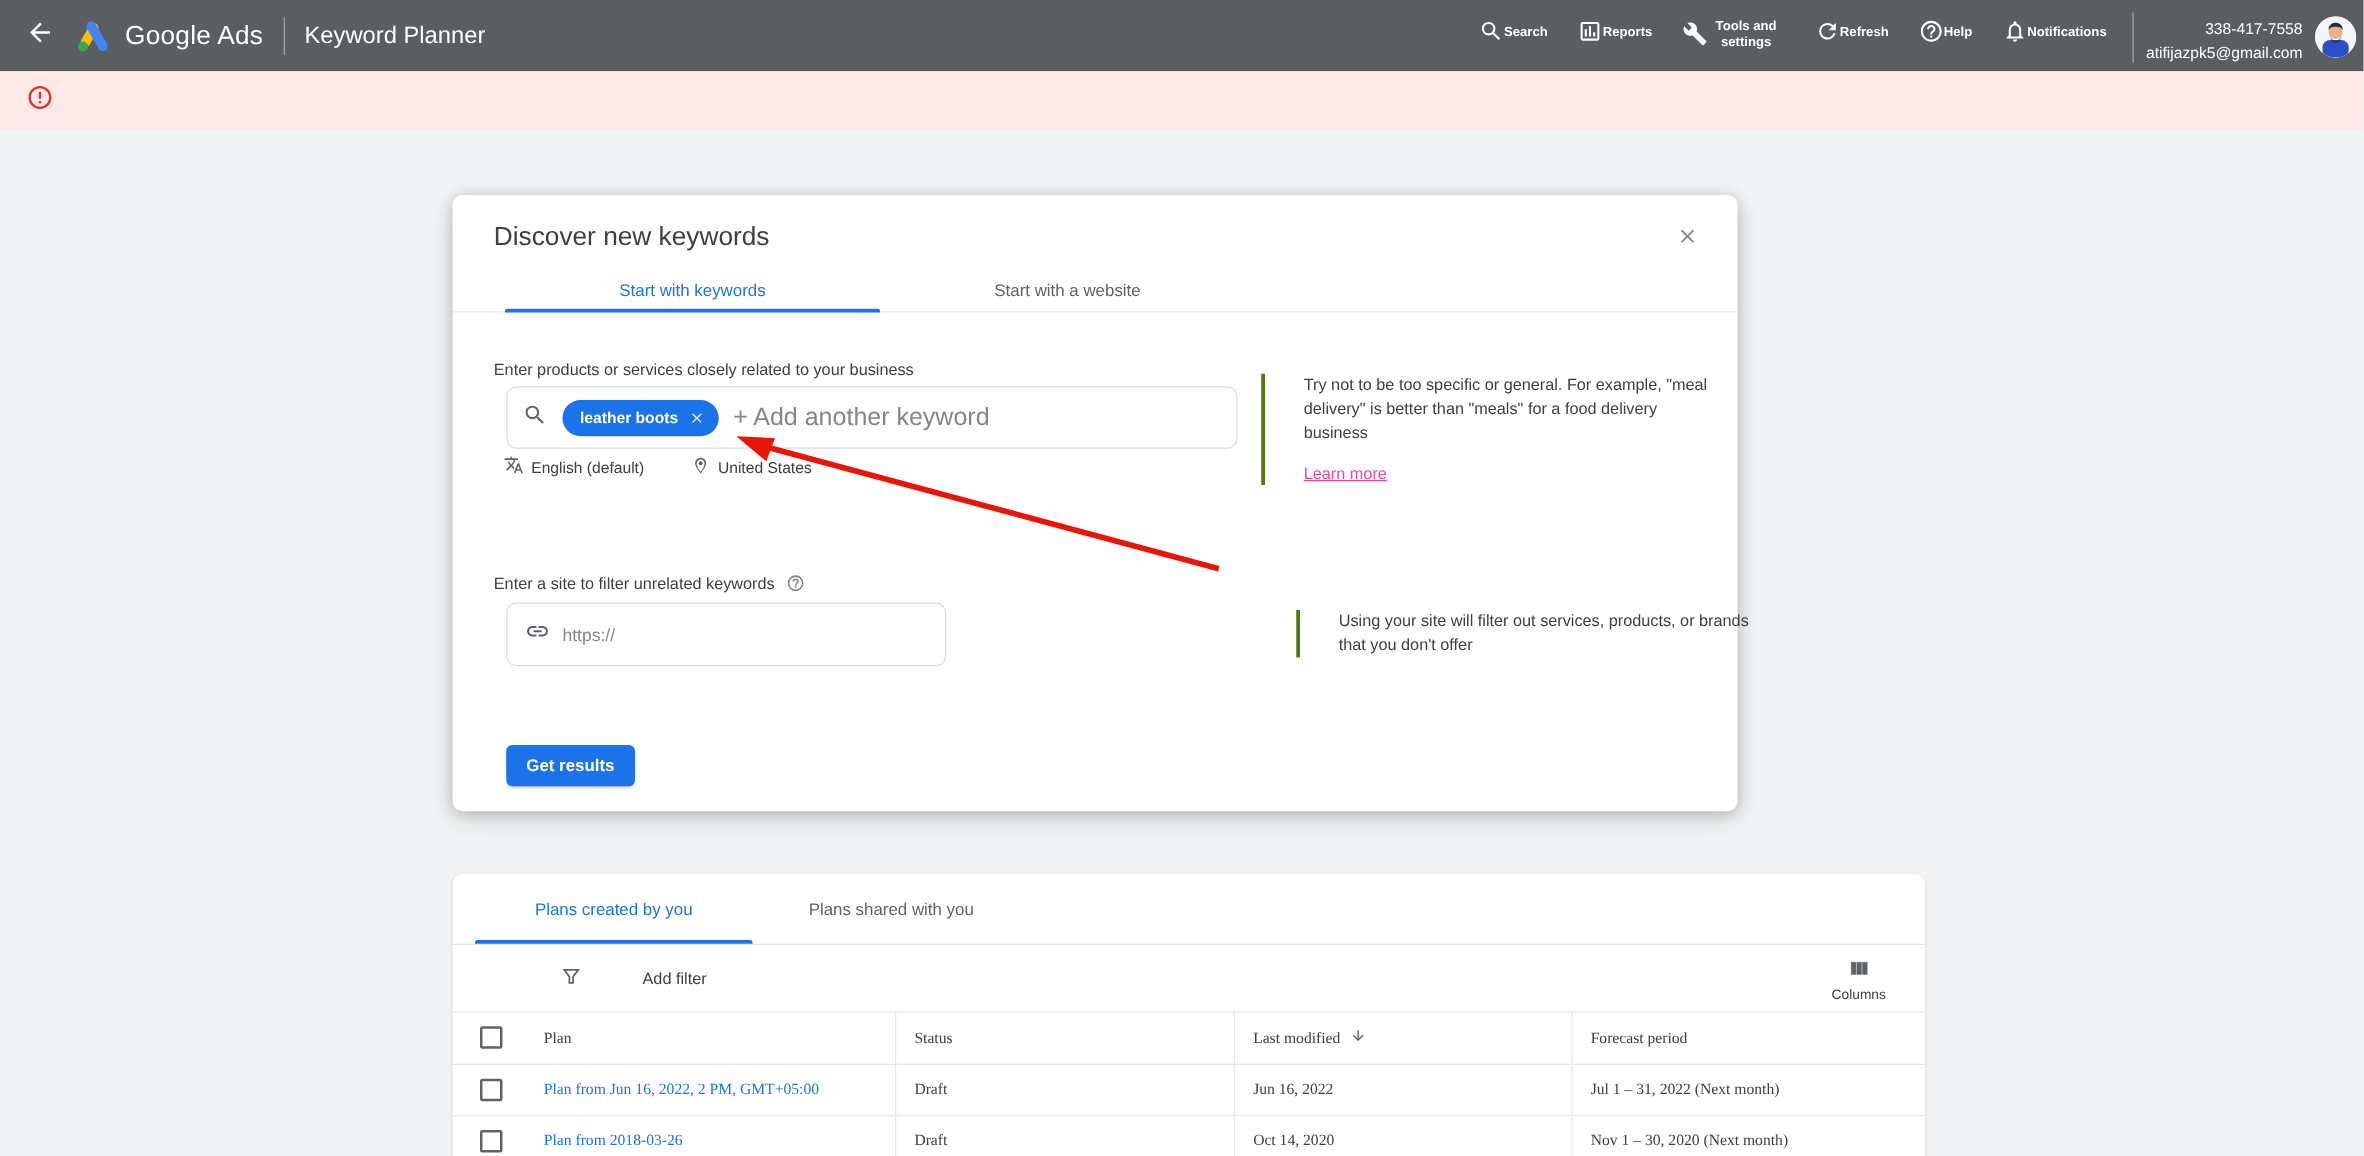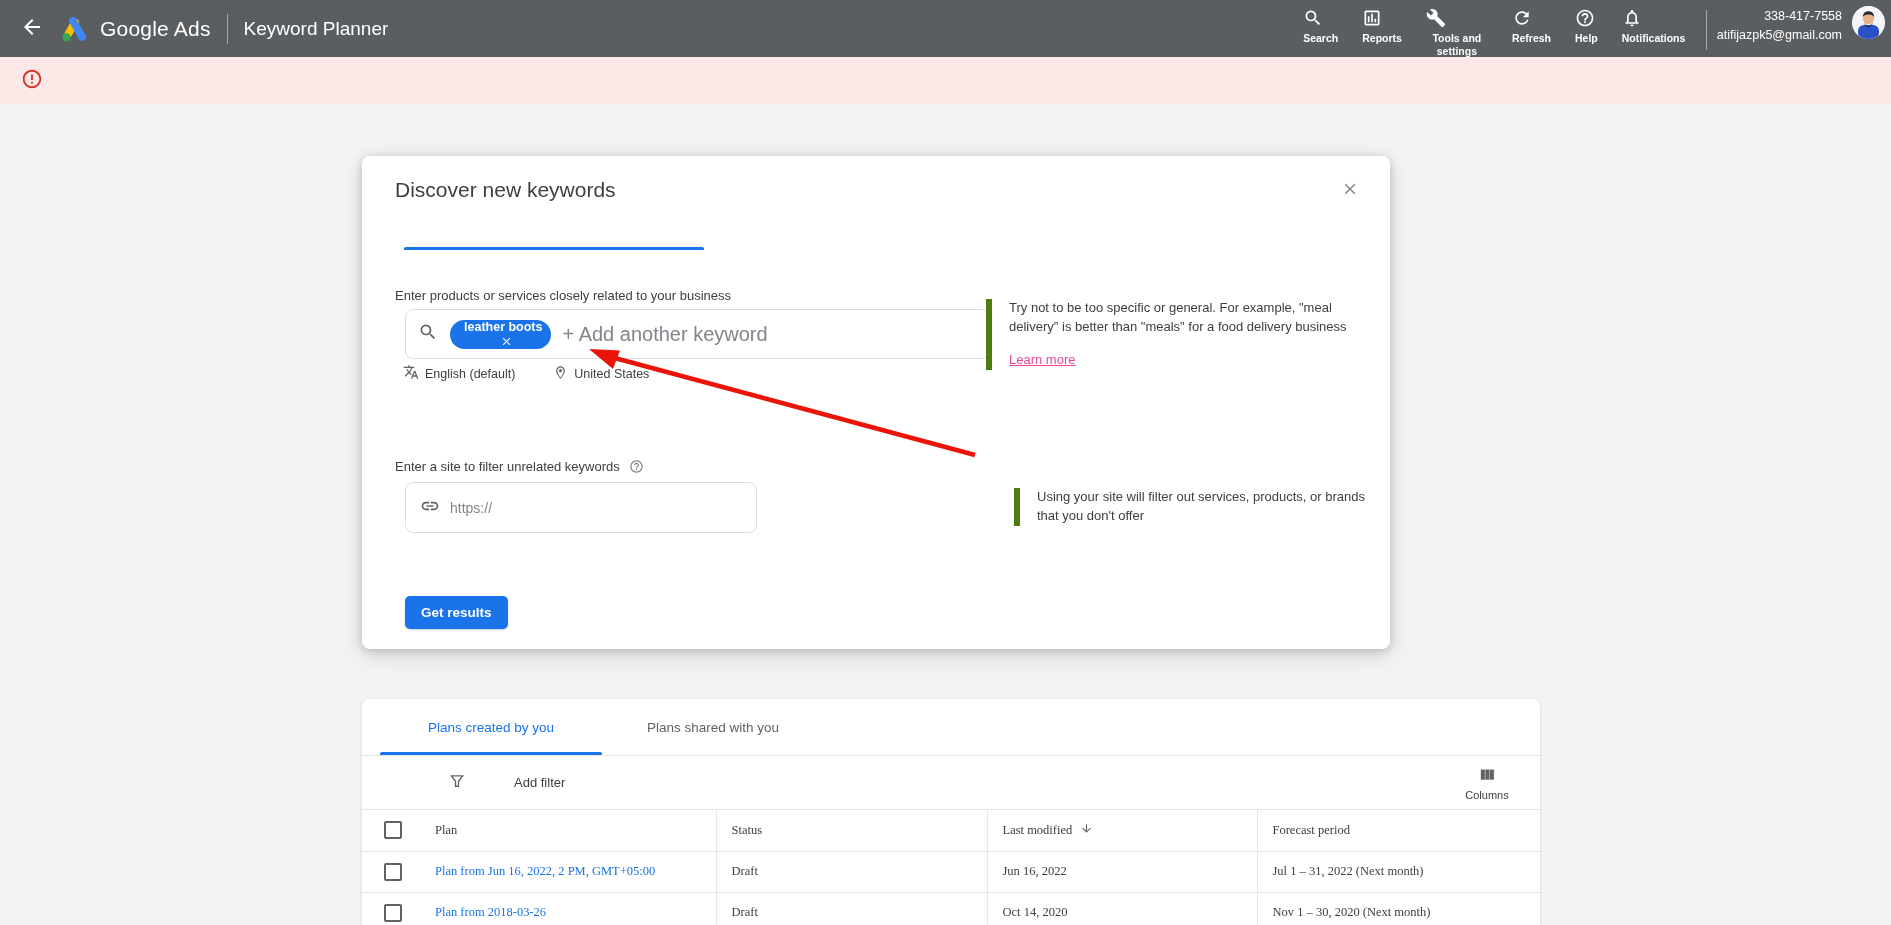--- a/index.html
+++ b/index.html
@@ -9,21 +9,21 @@
   
   .topnav { position:absolute; top:0; left:0; width:100%; height:57px; background:#5b5e61;
             display:flex; align-items:center; color:#fff; }
   .nav-left { display:flex; align-items:center; padding-left:12px; }
   .back-btn { width:40px; height:40px; display:flex; align-items:center; justify-content:center; cursor:pointer; }
   .logo { margin:0 10px 0 8px; display:flex; align-items:center; }
   .brand { font-size:21px; letter-spacing:.2px; font-weight:400; }
   .nav-divider { width:1px; height:30px; background:rgba(255,255,255,.45); margin:0 16px; }
   .product { font-size:19px; font-weight:400; color:#fff; }
   .nav-right { margin-left:auto; display:flex; align-items:flex-start; padding-top:7px; }
-  .nav-item { display:flex; flex-direction:column; align-items:flex-start; padding:0 12px; cursor:pointer; }
+  .nav-item { display:flex; flex-direction:row; align-items:center; padding:0 12px; cursor:pointer; }
   .nav-item .nicon { height:24px; display:flex; align-items:center; }
   .nav-item .nlabel { font-size:10.5px; font-weight:700; margin-top:2px; text-align:center; max-width:62px; line-height:1.2; }
   .nav-vdiv { width:1px; height:40px; background:rgba(255,255,255,.45); margin:0 10px; align-self:center; margin-top:-4px;}
   .contact { text-align:right; font-size:12.5px; line-height:1.45; margin-top:1px; }
   .avatar { width:33px; height:33px; border-radius:50%; overflow:hidden; margin:0 6px 0 10px; background:#e8eaf6; flex:none; }
 
   
   .alertbar { position:absolute; top:57px; left:0; width:100%; height:47px; background:#fce8e6;
               display:flex; align-items:center; padding-left:21px; }
 
@@ -37,35 +37,35 @@
   .mtab { position:absolute; top:0; height:33px; display:flex; align-items:center; justify-content:center;
           font-size:13.5px; font-weight:500; cursor:pointer; }
   .mtab.t1 { left:42px; width:300px; color:#1a73e8; }
   .mtab.t2 { left:342px; width:300px; color:#5f6368; }
   .mtab-underline { position:absolute; left:42px; top:91px; width:300px; height:3px; background:#1a73e8; border-radius:2px 2px 0 0; }
 
   .field-label { position:absolute; font-size:13px; color:#3c4043; }
   .kw-box { position:absolute; left:43px; top:153px; width:585px; height:50px; border:1px solid #dadce0;
             border-radius:8px; display:flex; align-items:center; padding:0 12px; background:#fff; }
   .kw-box .chip { display:flex; align-items:center; background:#1a73e8; color:#fff; border-radius:16px;
-                  height:29px; padding:0 8px 0 14px; margin-left:12px; font-size:12.5px; font-weight:700;flex-direction:column; }
+                  height:29px; padding:0 8px 0 14px; margin-left:12px; font-size:12.5px; font-weight:700; }
   .chip-x { width:18px; height:18px; margin-left:6px; display:flex; align-items:center; justify-content:center; cursor:pointer; }
   .kw-box input { border:none; outline:none; flex:1; font-size:20px; margin-left:12px; color:#3c4043;
                   font-family:"Liberation Sans",sans-serif; }
   .kw-box input::placeholder, .site-box input::placeholder { color:#80868b; }
   .lang-row { position:absolute; left:41px; top:208px; display:flex; align-items:center; font-size:12.5px; color:#3c4043;gap:20px; }
   .lang-row .seg { display:flex; align-items:center; margin-right:18px; cursor:pointer; }
   .lang-row svg { margin-right:6px; }
 
   .site-box { position:absolute; left:43px; top:326px; width:352px; height:51px; border:1px solid #dadce0;
               border-radius:8px; display:flex; align-items:center; padding:0 14px; background:#fff; }
   .site-box input { border:none; outline:none; flex:1; font-size:14px; margin-left:10px; color:#3c4043;
                     font-family:"Liberation Sans",sans-serif; }
 
-  .tip { position:absolute; left:624px; width:362px; border-left:6px solid #4d7c0f; padding-left:17px;
+  .tip { position:absolute; left:647px; width:362px; border-left:3px solid #4d7c0f; padding-left:31px;
          font-size:13px; color:#3c4043; line-height:1.45; }
   .tip1 { top:143px; }
   .tip2 { top:332px;margin-left:28px; }
   .learn-more { display:inline-block; margin-top:14px; color:#ec4899; text-decoration:underline; font-size:13px; cursor:pointer; }
 
   .get-results { position:absolute; left:43px; top:440px; background:#1a73e8; color:#ffffff; border:none;
                  border-radius:5px; font-size:13.5px; font-weight:700; padding:9px 16px; cursor:pointer;
                  font-family:"Liberation Sans",sans-serif; box-shadow:0 1px 2px rgba(0,0,0,.2); }
 
   
@@ -209,20 +209,24 @@
   <div class="modal">
     <div class="modal-title">Discover new keywords</div>
     <div class="modal-close">
       <span>
         <svg width="18" height="18" viewBox="0 0 24 24">
             <path fill="#80868b" d="M19 6.4 17.6 5 12 10.6 6.4 5 5 6.4 10.6 12 5 17.6 6.4 19 12 13.4 17.6 19 19 17.6 13.4 12z"></path>
           </svg>
       </span>
     </div>
 
+    <div class="mtabs">
+      <div class="mtab t1">Start with keywords</div>
+      <div class="mtab t2">Start with a website</div>
+    </div>
     <div class="mtab-underline"></div>
 
     <div class="field-label" style="left:33px; top:132px;">Enter products or services closely related to your business</div>
 
     <div class="kw-box">
       <span>
         <svg width="20" height="20" viewBox="0 0 24 24">
             <path fill="#5f6368" d="M15.5 14h-.79l-.28-.27A6.47 6.47 0 0 0 16 9.5 6.5 6.5 0 1 0 9.5 16c1.61 0 3.09-.59 4.23-1.57l.27.28v.79l5 4.99L20.49 19l-4.99-5zm-6 0C7.01 14 5 11.99 5 9.5S7.01 5 9.5 5 14 7.01 14 9.5 11.99 14 9.5 14z"></path>
           </svg>
       </span>

